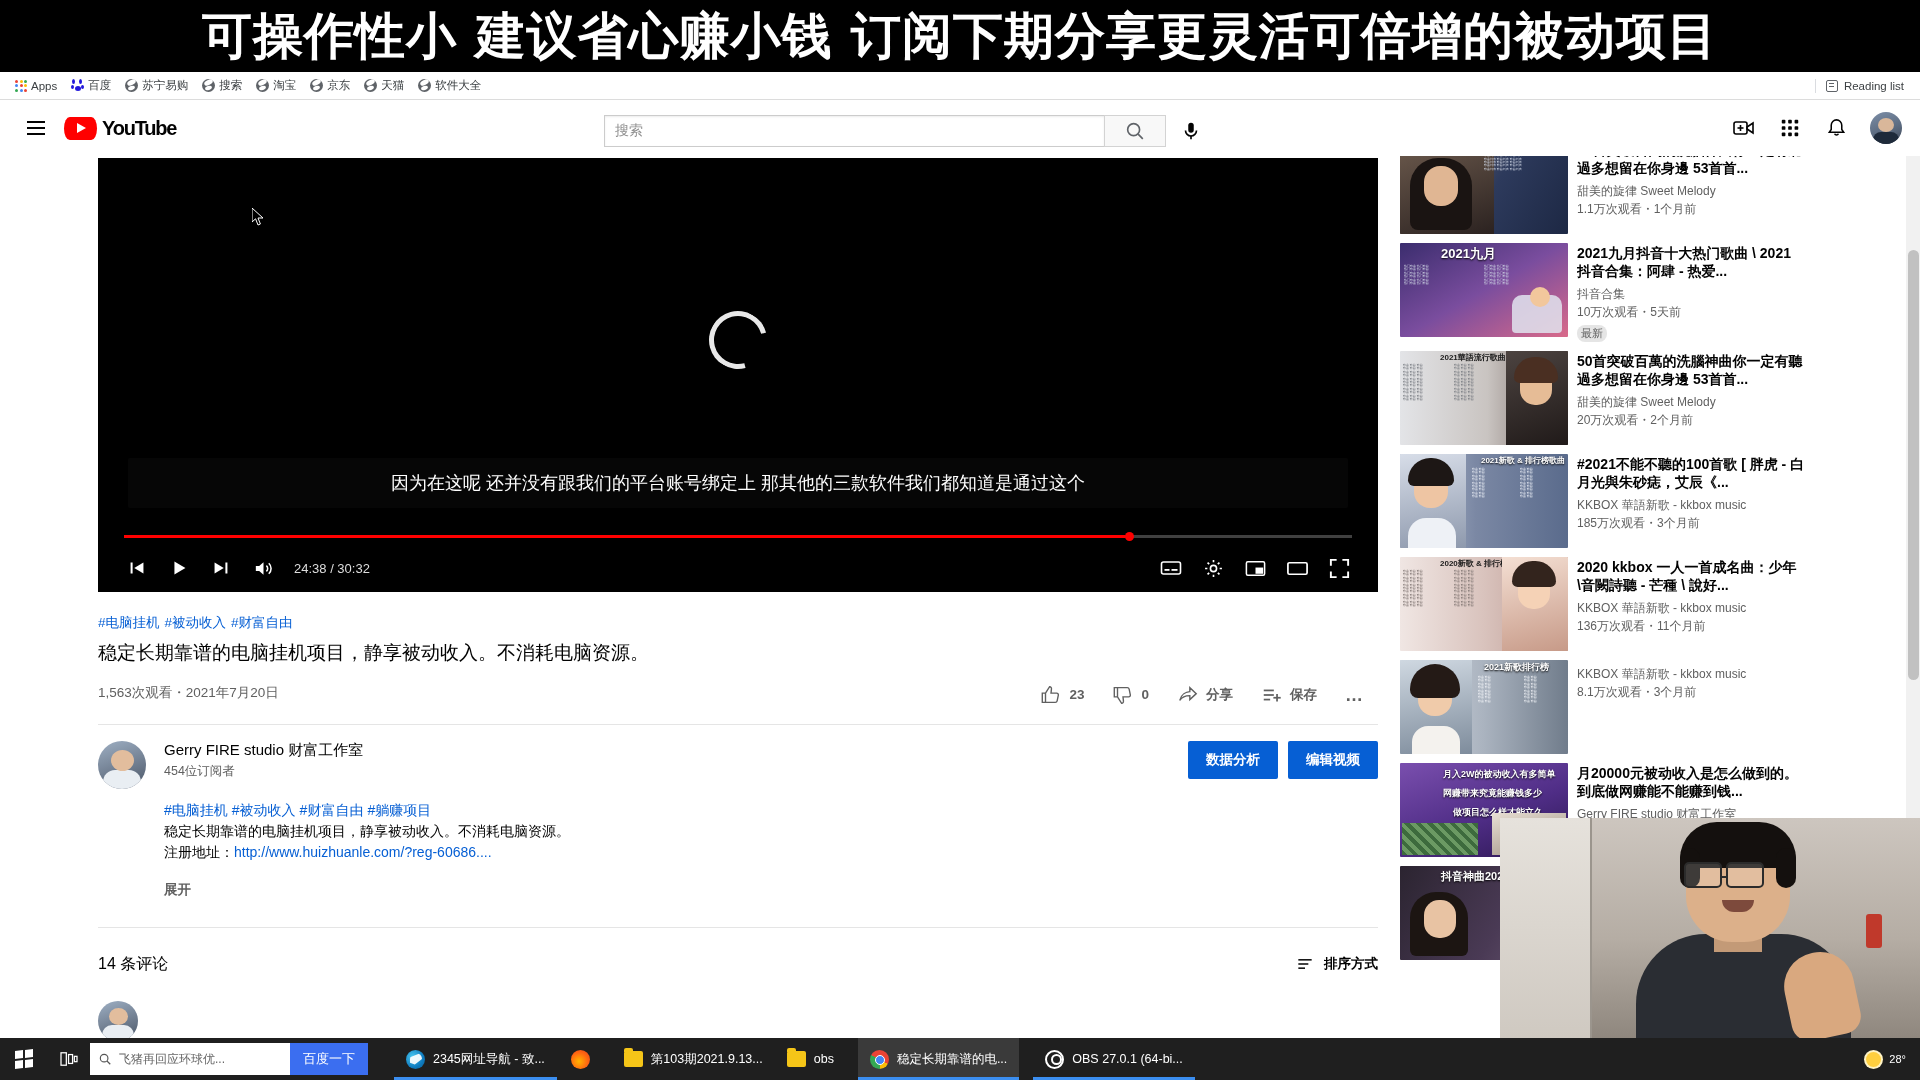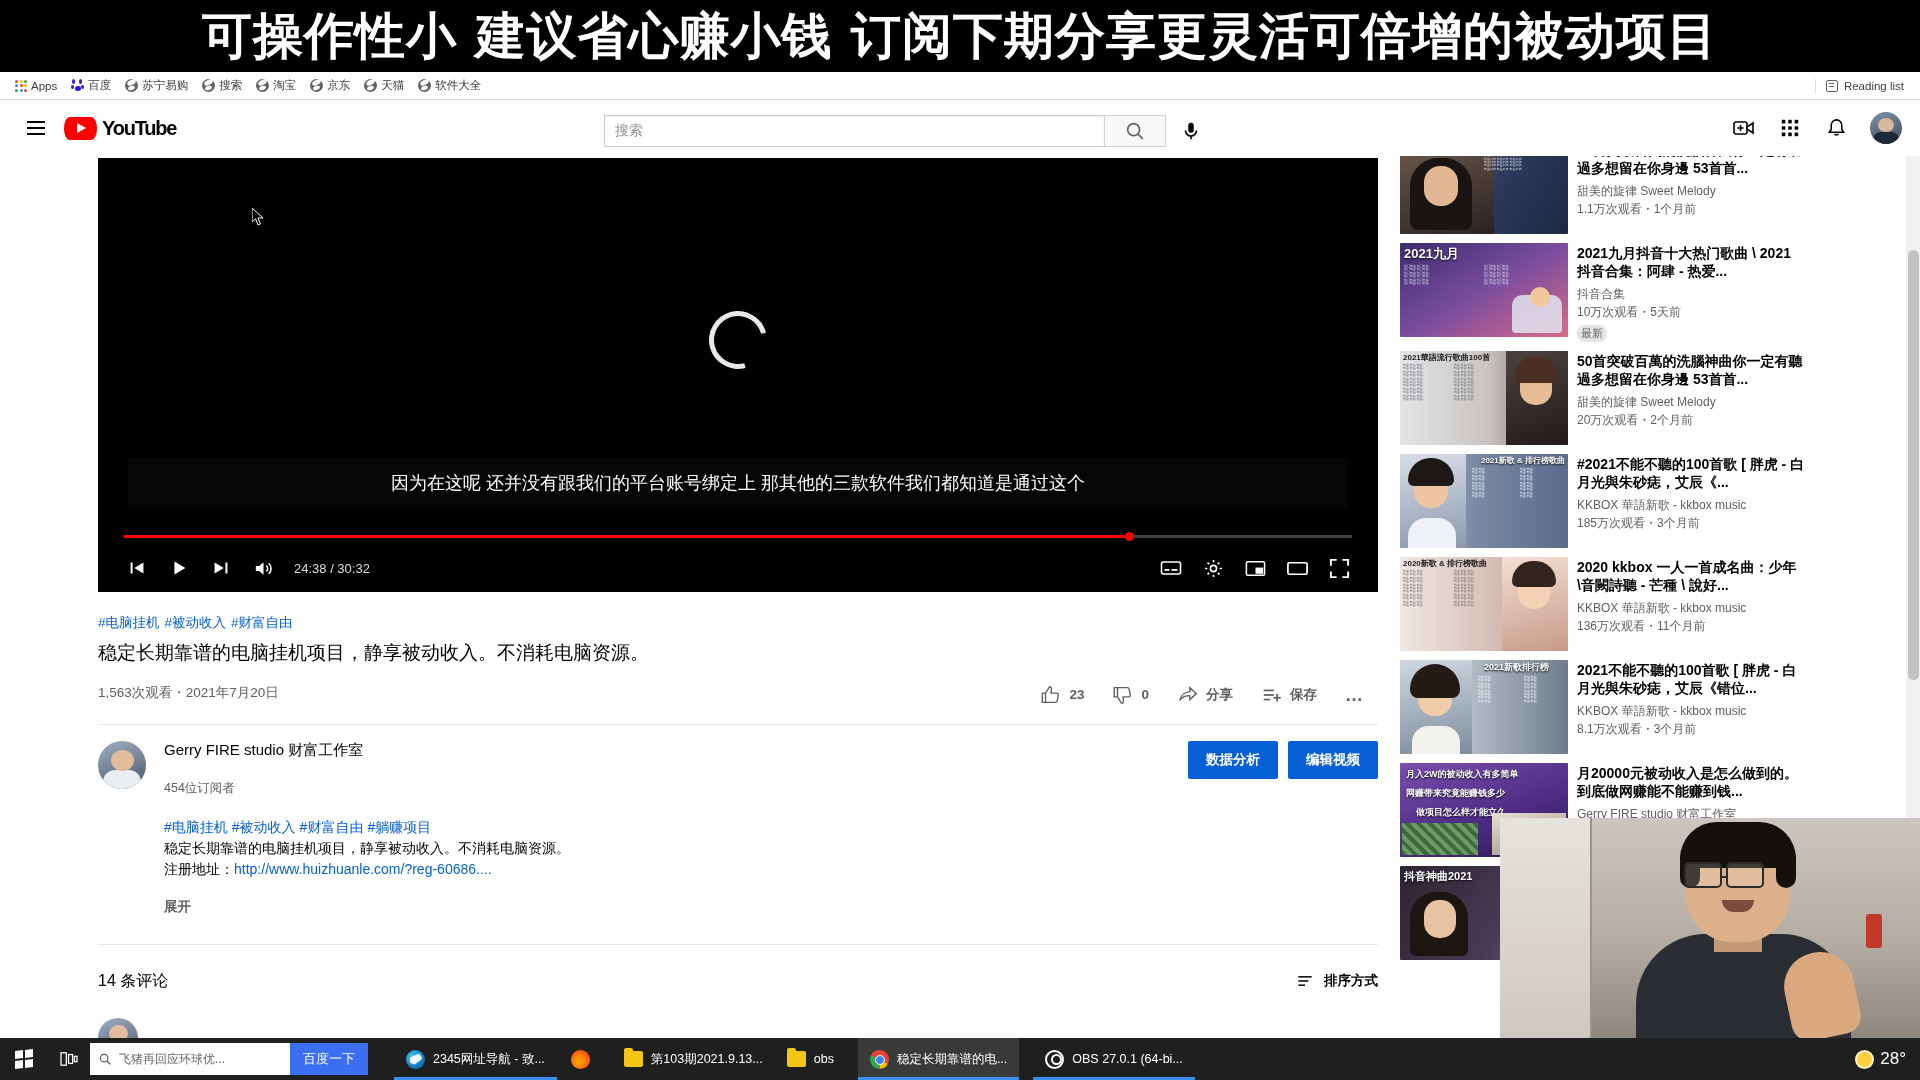--- a/index.html
+++ b/index.html
@@ -146,21 +146,21 @@
   
   #channel-row { display:flex; margin-top:16px; }
   #ch-avatar {
     width:48px; height:48px; border-radius:50%; flex:none;
     background:linear-gradient(160deg,#9fb0c4,#4a5566); position:relative; overflow:hidden; cursor:pointer;
   }
   #ch-avatar::after{content:"";position:absolute;left:13px;top:9px;width:23px;height:21px;border-radius:50%;background:#e2bd9d;}
   #ch-avatar::before{content:"";position:absolute;left:5px;top:29px;width:38px;height:24px;border-radius:14px;background:#e9eef3;}
   #ch-info { margin-left:18px; flex:1; }
   #ch-name { font-size:15px; color:#030303; font-weight:500; cursor:pointer; }
-  #ch-subs { font-size:12.5px; color:#606060; margin-top:20px; }
+  #ch-subs { font-size:12.5px; color:#606060; margin-top:3px; }
   #desc { margin-top:20px; font-size:14px; color:#030303; line-height:1.5; }
   .desc-tags { color:#065fd4; }
   .desc-tags span { margin-right:4px; cursor:pointer; }
   .desc-link { color:#065fd4; cursor:pointer; }
   #show-more { margin-top:18px; font-size:13.5px; font-weight:600; color:#606060; cursor:pointer; }
   #ch-buttons { margin-left:auto; display:flex; gap:10px; align-items:flex-start; }
   .blue-btn {
     background:#065fd4; color:#fff; font-size:13.5px; font-weight:600;
     padding:10px 18px; border:none; border-radius:2px; cursor:pointer;
     white-space:nowrap;
@@ -180,21 +180,21 @@
   
   #sidebar { position:absolute; left:1400px; top:158px; width:408px; }
   .sv { display:flex; margin-bottom:9px; cursor:pointer; }
   .sv-thumb { width:168px; height:94px; flex:none; position:relative; overflow:hidden; border-radius:1px; }
   .sv-info { margin-left:9px; flex:1; padding-top:1px; overflow:hidden; }
   .sv-title { font-size:14px; font-weight:600; color:#030303; line-height:1.32; max-height:38px; overflow:hidden; }
   .sv-chan { font-size:12px; color:#606060; margin-top:5px; }
   .sv-stats { font-size:12px; color:#606060; margin-top:1px; }
   .sv-badge { display:inline-block; margin-top:4px; font-size:11px; color:#606060; background:#e5e5e5; padding:1px 4px; border-radius:8px; }
   .th-lines { position:absolute; font-size:3px; line-height:3.4px; color:#cfd6e4; }
-  .th-cap { position:absolute; font-weight:bold; color:#fff; text-shadow:0 1px 2px #000; }
+  .th-cap { position:absolute; font-weight:bold; color:#fff; text-shadow:0 1px 2px #000;margin-left:37px; }
 
   
   #webcam {
     position:absolute; right:0; bottom:42px; width:420px; height:220px;
     overflow:hidden; background:#b9b3ad;
   }
   #wc-wall { position:absolute; inset:0; background:linear-gradient(180deg,#cdc6bf 0%,#b5ada4 55%,#8f877e 100%); }
   #wc-door { position:absolute; left:0; top:0; width:92px; height:220px; background:linear-gradient(180deg,#e6e2dc,#cfc9c1); border-right:2px solid #9b958d; }
   #wc-panel { position:absolute; left:196px; top:36px; width:36px; height:22px; background:#e8eef5; border:1px solid #7d8a99; }
   #wc-panel i{position:absolute;top:3px;width:4px;height:15px;background:#8fa4bb;}
@@ -232,21 +232,21 @@
     padding:0 13px; font-size:13px; cursor:pointer; white-space:nowrap;
   }
   .tb-item {
     height:42px; display:flex; align-items:center; gap:8px; padding:0 12px;
     cursor:pointer; max-width:196px; position:relative;
   }
   .tb-item.active { background:#3a3a3a; }
   .tb-item.underline::after { content:""; position:absolute; left:0; right:0; bottom:0; height:3px; background:#3b8ef0; }
   .tb-label { white-space:nowrap; overflow:hidden; text-overflow:ellipsis; font-size:12.5px; }
   #tray { margin-left:auto; display:flex; align-items:center; gap:8px; padding-right:14px; }
-  #weather { display:flex; align-items:center; gap:8px; font-size:17px; }
+  #weather { display:flex; align-items:center; gap:8px; font-size:11px; }
   .sun { width:15px; height:15px; border-radius:50%; background:#ffcf3f; box-shadow:0 0 0 2px #fff3c4; }
 
   
   .ico-edge { width:19px; height:19px; border-radius:50%; background:radial-gradient(circle at 35% 35%,#4ac8f0,#0f7cc0 60%,#0b5e93); position:relative; }
   .ico-edge::after{content:"";position:absolute;left:4px;top:3px;width:12px;height:12px;border-radius:50% 50% 50% 0;background:#fff;opacity:.92;clip-path:polygon(0 40%,100% 0,100% 55%,40% 100%,0 85%);}
   .ico-fox { width:19px; height:19px; border-radius:50%; background:radial-gradient(circle at 42% 60%,#ffb400,#ff6611 55%,#e3401c); }
   .ico-folder { width:19px; height:16px; background:#f5c518; border-radius:2px; position:relative; }
   .ico-folder::before{content:"";position:absolute;left:0;top:-3px;width:9px;height:4px;background:#f5c518;border-radius:2px 2px 0 0;}
   .ico-chrome { width:19px; height:19px; border-radius:50%; background:conic-gradient(#ea4335 0 33%,#fbbc05 33% 50%,#34a853 50% 83%,#ea4335 83% 100%); position:relative; }
   .ico-chrome::after{content:"";position:absolute;left:5.5px;top:5.5px;width:8px;height:8px;border-radius:50%;background:#4285f4;border:1.4px solid #fff;}
@@ -637,21 +637,20 @@
     <div class="sv-thumb" style="background:linear-gradient(90deg,#d7dce3 0%,#aab3bf 50%,#707c8b 100%);">
       <div class="th-cap" style="right:19px;top:1px;font-size:9px;">2021新歌排行榜</div>
       <div style="position:absolute;left:0;top:0;width:72px;height:94px;background:linear-gradient(170deg,#cfd8e1,#7e8c9c);"></div>
       <div style="position:absolute;left:18px;top:14px;width:34px;height:42px;border-radius:16px;background:#f0cbaa;"></div>
       <div style="position:absolute;left:10px;top:4px;width:50px;height:34px;border-radius:25px 25px 8px 8px;background:#241a16;"></div>
       <div style="position:absolute;left:12px;bottom:0;width:48px;height:28px;border-radius:16px 16px 0 0;background:#f4f2ee;"></div>
       <div class="th-lines" style="left:78px;top:16px;width:40px;color:#f0f2f6;">歌曲 歌曲<br>歌曲 歌曲<br>歌曲 歌曲<br>歌曲 歌曲<br>歌曲 歌曲<br>歌曲 歌曲<br>歌曲 歌曲<br>歌曲 歌曲</div>
       <div class="th-lines" style="left:124px;top:16px;width:40px;color:#f0f2f6;">歌曲 歌曲<br>歌曲 歌曲<br>歌曲 歌曲<br>歌曲 歌曲<br>歌曲 歌曲<br>歌曲 歌曲<br>歌曲 歌曲<br>歌曲 歌曲</div>
     </div>
     <div class="sv-info">
-      <div class="sv-title">2021不能不聽的100首歌 [ 胖虎 - 白月光與朱砂痣，艾辰《错位...</div>
       <div class="sv-chan">KKBOX 華語新歌 - kkbox music</div>
       <div class="sv-stats">8.1万次观看・3个月前</div>
     </div>
   </div>
 
   <div class="sv">
     <div class="sv-thumb" style="background:linear-gradient(160deg,#7a4fae 0%,#4f2d86 55%,#2b1750 100%);">
       <div class="th-cap" style="left:6px;top:5px;font-size:9px;">月入2W的被动收入有多简单</div>
       <div class="th-cap" style="left:6px;top:24px;font-size:9px;">网赚带来究竟能赚钱多少</div>
       <div class="th-cap" style="left:16px;top:43px;font-size:9px;">做项目怎么样才能立久</div>

